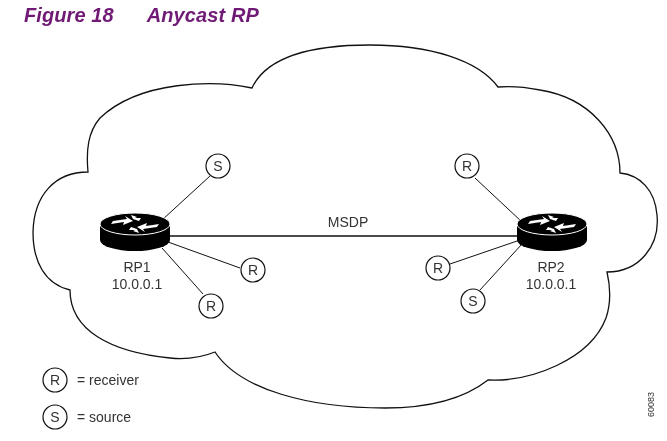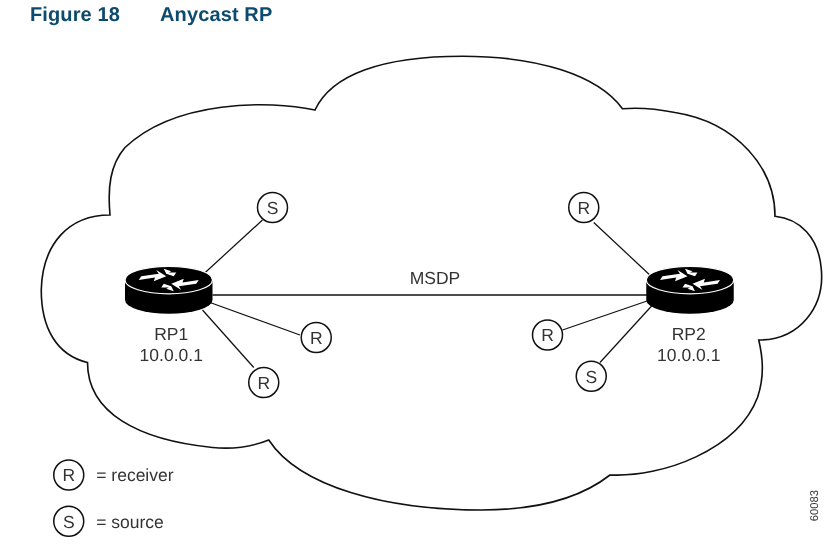--- a/index.html
+++ b/index.html
@@ -1,17 +1,17 @@
 <!DOCTYPE html>
 <html><head>
 <meta charset="utf-8">
 <style>
   html, body { margin: 0; padding: 0; background: #ffffff; }
   body { width: 667px; height: 441px; position: relative; overflow: hidden; font-family: "Liberation Sans", sans-serif; }
-  .fig-title { position: absolute; left: 24px; top: 4px; font-family: "Liberation Sans", sans-serif; font-weight: bold; font-size: 16px; color: #0c4a6e; letter-spacing: 0.1px; }
+  .fig-title { position: absolute; left: 24px; top: 4px; font-family: "Liberation Sans", sans-serif; font-weight: bold; font-style: italic; font-size: 20px; color: #701a75; letter-spacing: 0.1px; }
   .fig-title .num { margin-right: 28px; }
   svg { position: absolute; left: 0; top: 0; }
   .lbl { font-family: "Liberation Sans", sans-serif; fill: #333; }
 </style>
 </head>
 <body>
 
 <div class="fig-title">
   <span class="num">Figure 18</span>
   <span>Anycast RP</span>

